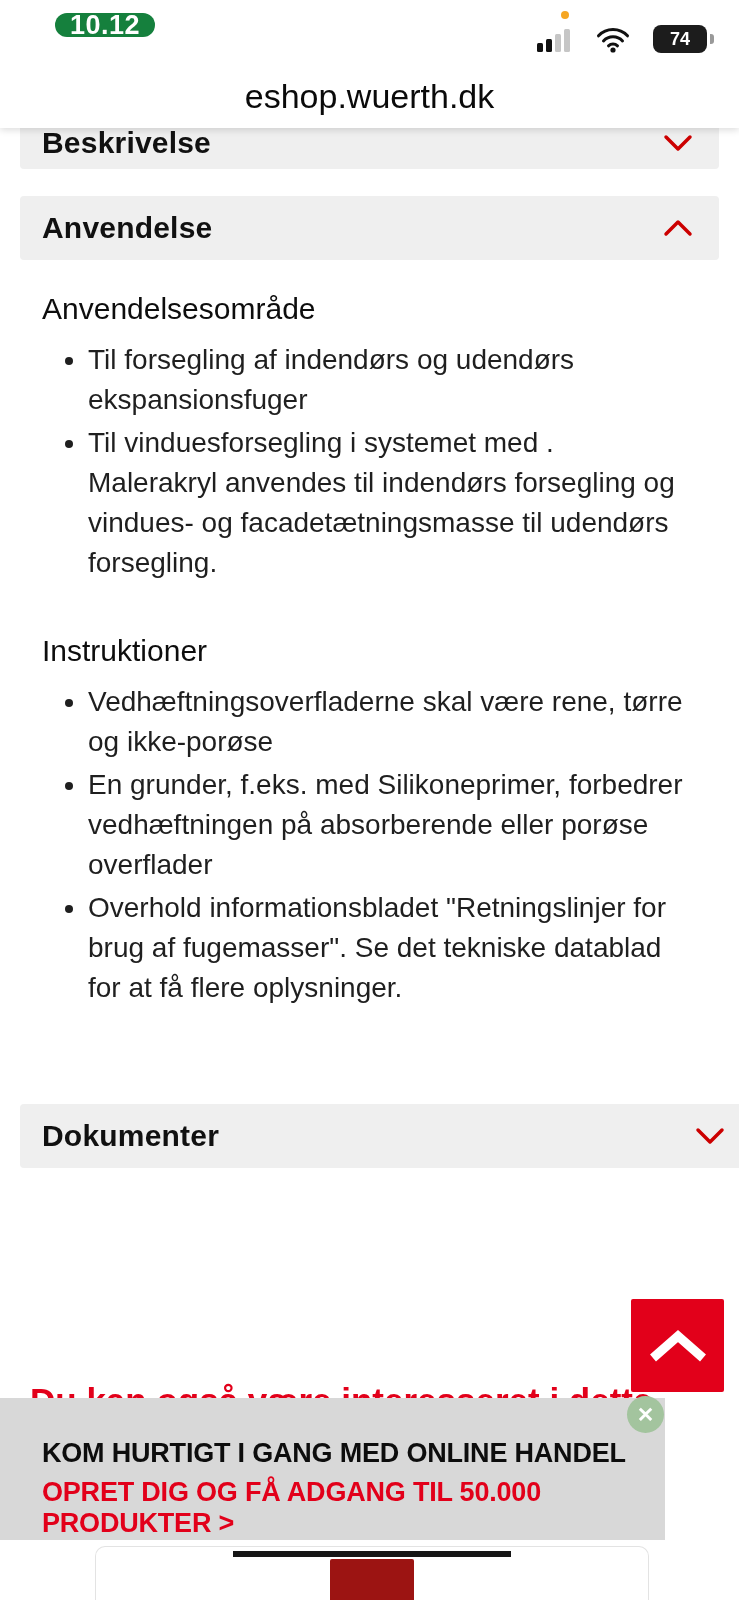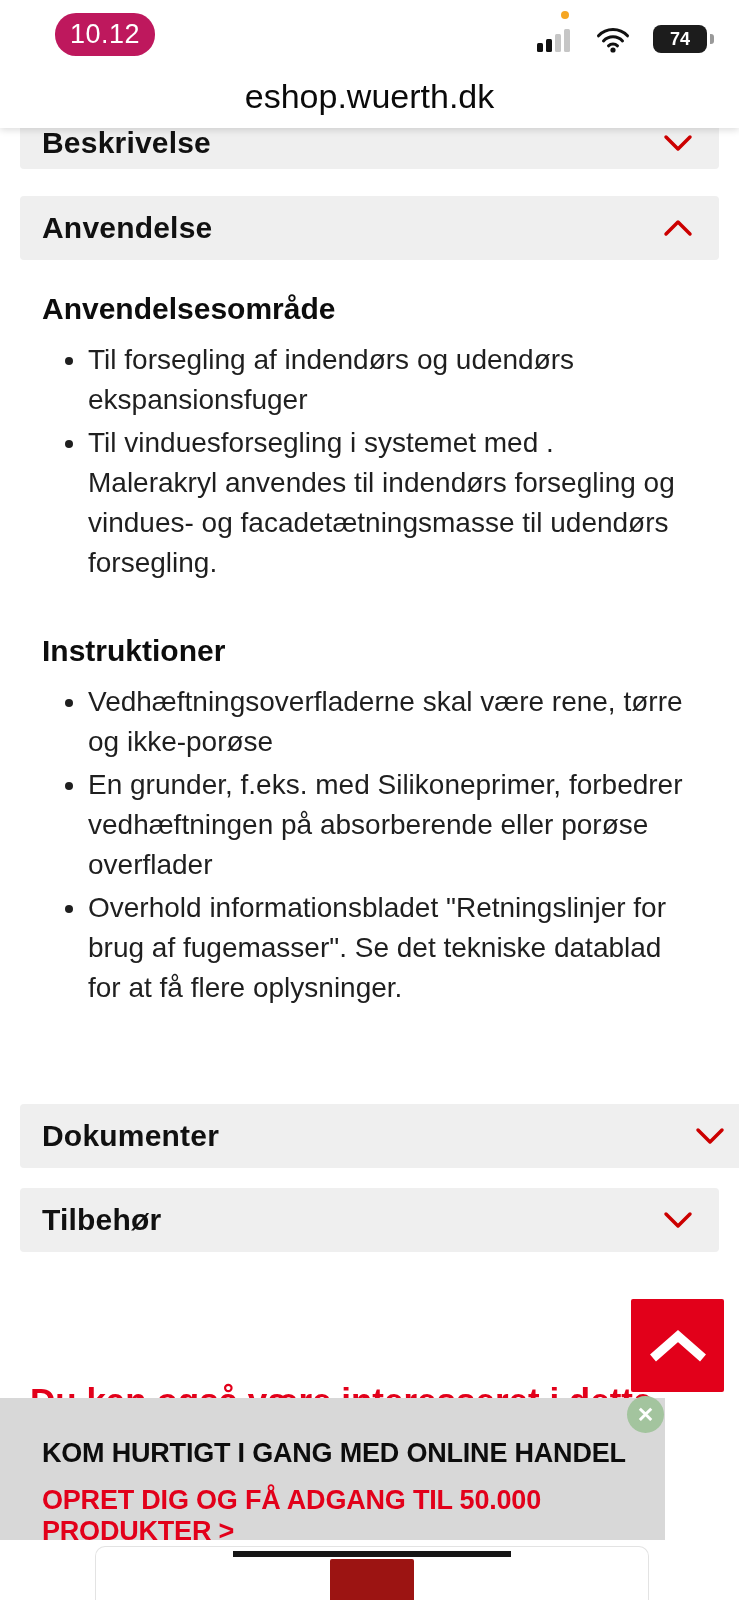--- a/index.html
+++ b/index.html
@@ -8,22 +8,22 @@
     background:#fff;overflow:hidden;
     font-family:"Liberation Sans",sans-serif;color:#111;
   }
   
   .browser-header{
     position:absolute;left:0;top:0;width:739px;height:128px;background:#fff;
     box-shadow:0 2px 7px rgba(0,0,0,.14);z-index:10;
   }
   .status-bar{position:absolute;left:0;top:0;width:739px;height:64px;}
   .time-pill{
-    position:absolute;left:55px;top:13px;width:100px;height:43px;border-radius:21px;
-    background:#be185d;color:#fff;font-size:27px;font-weight:400;
+    position:absolute;left:55px;top:13px;width:100px;height:24px;border-radius:21px;
+    background:#15803d;color:#fff;font-size:27px;font-weight:700;
     display:flex;align-items:center;justify-content:center;letter-spacing:.5px;
   }
   .mic-dot{position:absolute;left:561px;top:11px;width:8px;height:8px;border-radius:50%;background:#f5a623;}
   .right-icons{position:absolute;right:32px;top:25px;display:flex;align-items:center;gap:23px;}
   .battery{
     position:relative;width:54px;height:28px;border-radius:8px;background:#1c1c1c;
     color:#fff;font-size:18px;font-weight:700;display:flex;align-items:center;justify-content:center;
   }
   .battery::after{
     content:"";position:absolute;right:-7px;top:9px;width:4px;height:10px;border-radius:0 3px 3px 0;
@@ -49,41 +49,41 @@
   .acc-clipped .acc-chevron{top:6px;transform:none;}
   .acc-anv{top:196px;}
   .acc-tek{top:1020px;}
   .acc-dok{top:1104px;padding-left:32px;}
   .acc-tilb{top:1188px;}
   
   .anv-content{
     position:absolute;left:42px;top:292px;width:646px;max-height:722px;overflow:hidden;z-index:1;
     color:#1a1a1a;
   }
-  .anv-content h3{margin:0 0 14px 0;font-size:30px;font-weight:700;color:#0d0d0d;}
+  .anv-content h3{margin:0 0 14px 0;font-size:30px;font-weight:400;color:#0d0d0d;}
   .anv-content ul{margin:0 0 0 0;padding:0 0 0 46px;list-style:disc;}
   .anv-content li{font-size:28px;line-height:40px;margin:0 0 3px 0;color:#1f1f1f;}
   .section-gap{height:48px;}
   
   .related-heading{
     position:absolute;left:30px;top:1352px;width:700px;overflow:hidden;white-space:nowrap;
     font-size:35px;font-weight:800;color:#e2001a;z-index:2;
   }
   
   .scroll-top{
     position:absolute;left:631px;top:1299px;width:93px;height:93px;background:#e2001a;
     border:none;border-radius:2px;z-index:6;display:flex;align-items:center;justify-content:center;cursor:pointer;
   }
   
   .promo-banner{
     position:absolute;left:0;top:1398px;width:665px;height:142px;background:#d8d8d8;z-index:4;
     box-sizing:border-box;padding:40px 0 5px 42px;
   }
   .promo-line1{font-size:27px;font-weight:800;color:#0d0d0d;letter-spacing:-.2px;}
-  .promo-line2{margin-top:16px;font-size:27px;font-weight:800;color:#e2001a;letter-spacing:-.2px;cursor:pointer;}
+  .promo-line2{margin-top:8px;font-size:27px;font-weight:800;color:#e2001a;letter-spacing:-.2px;cursor:pointer;}
   .promo-close{
     position:absolute;left:627px;top:1396px;width:37px;height:37px;border-radius:50%;
     background:#a3c49e;color:#fff;font-size:21px;font-weight:700;border:none;
     display:flex;align-items:center;justify-content:center;z-index:7;cursor:pointer;
   }
   
   .product-card{
     position:absolute;left:95px;top:1546px;width:552px;height:54px;background:#fff;
     border:1px solid #e3e3e3;border-bottom:none;border-radius:10px 10px 0 0;z-index:3;cursor:pointer;
   }
@@ -162,28 +162,20 @@
 
   <div class="acc-bar acc-dok">
     <span class="acc-label">Dokumenter</span>
     <span class="acc-chevron">
       <svg width="30" height="18" viewBox="0 0 30 18">
           <polyline points="3,3 15,15 27,3" fill="none" stroke="#cc0000" stroke-width="3.5" stroke-linecap="round" stroke-linejoin="round"></polyline>
         </svg>
     </span>
   </div>
 
-  <div class="acc-bar acc-tilb">
-    <span class="acc-label">Tilbehør</span>
-    <span class="acc-chevron">
-      <svg width="30" height="18" viewBox="0 0 30 18">
-          <polyline points="3,3 15,15 27,3" fill="none" stroke="#cc0000" stroke-width="3.5" stroke-linecap="round" stroke-linejoin="round"></polyline>
-        </svg>
-    </span>
-  </div>
 
   <h2 class="related-heading">Du kan også være interesseret i dette</h2>
 
   <button class="scroll-top">
     <span style="line-height:0;">
       <svg width="60" height="34" viewBox="0 0 60 34">
           <polyline points="5,29 30,7 55,29" fill="none" stroke="#ffffff" stroke-width="9" stroke-linejoin="miter"></polyline>
         </svg>
     </span>
   </button>

